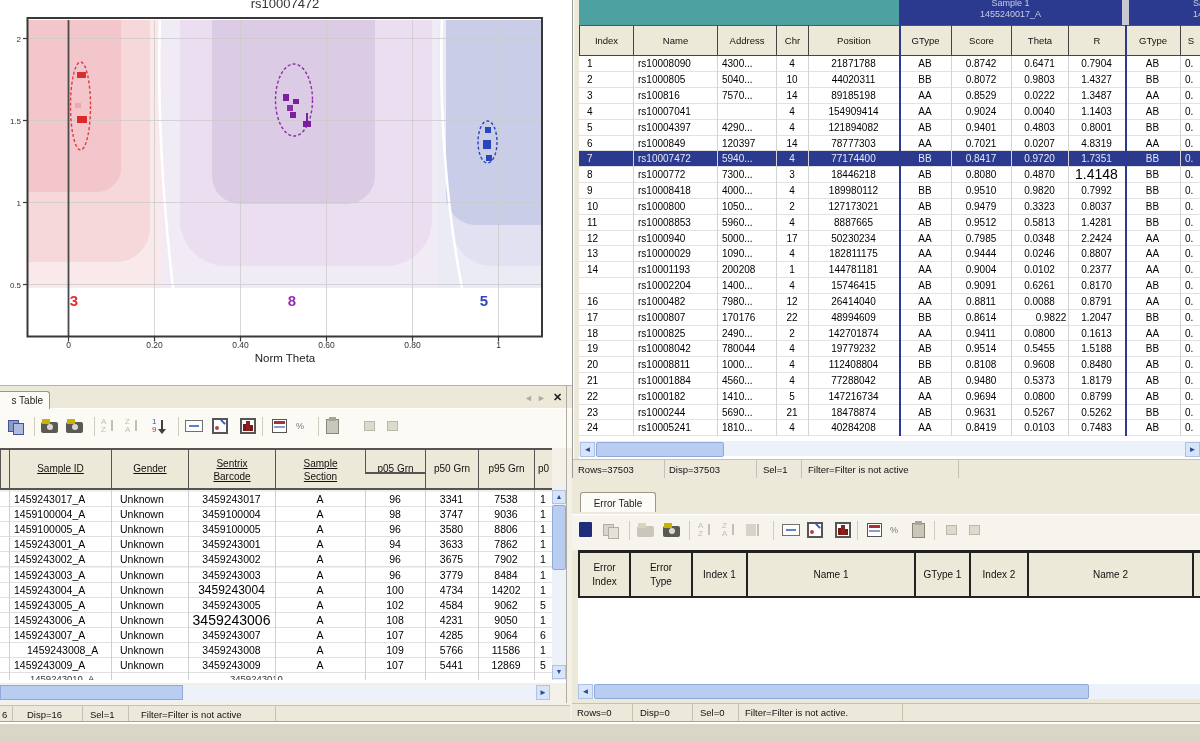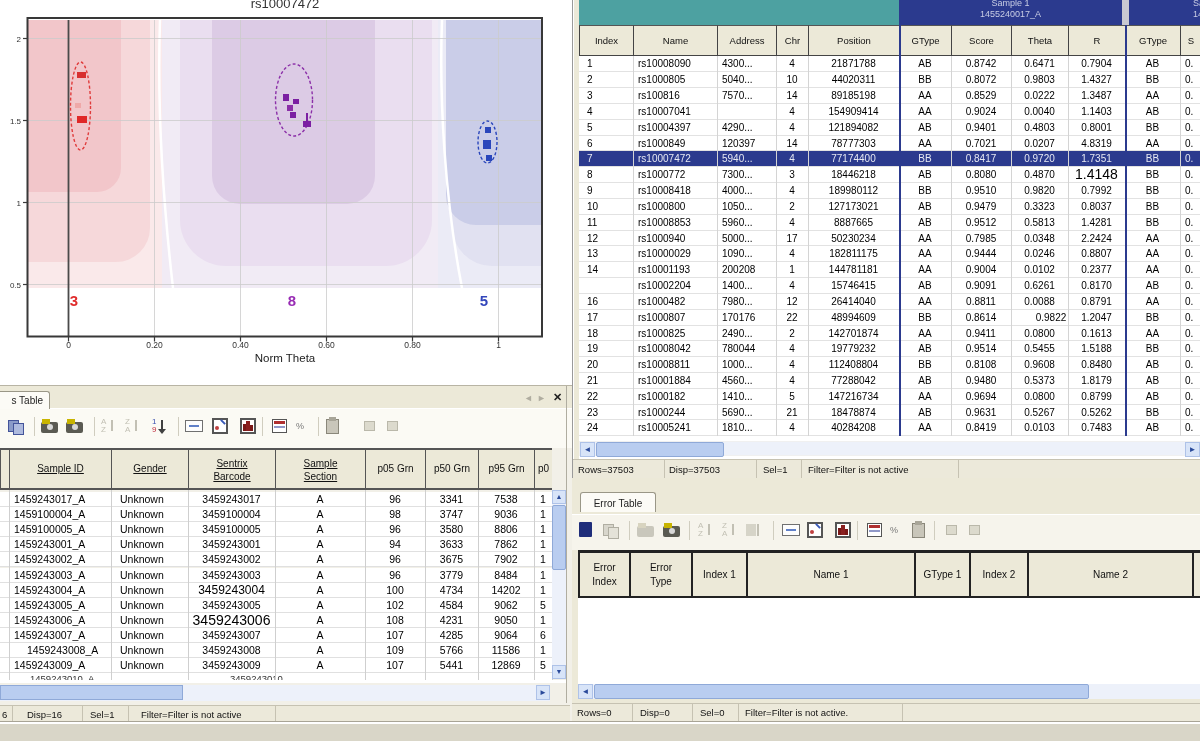--- a/index.html
+++ b/index.html
@@ -459,21 +459,21 @@
     <div class="abs" style="left:94px;top:31px;width:1px;height:19px;background:#d0cdbf;"></div>
     <div class="abs" style="left:178px;top:31px;width:1px;height:19px;background:#d0cdbf;"></div>
     <div class="abs" style="left:262px;top:31px;width:1px;height:19px;background:#d0cdbf;"></div>
     <div class="abs" style="left:318px;top:31px;width:1px;height:19px;background:#d0cdbf;"></div>
     <div class="abs" style="left:0;top:62px;width:552px;height:42px;background:#ece9d8;border-top:2px solid #555;border-bottom:2px solid #555;"></div>
     <div class="cell" style="left:0px;top:62px;width:9px;height:42px;background:#ece9d8;border-left:1px solid #555;border-top:2px solid #555;border-bottom:2px solid #555;color:#111;font-size:10px;text-align:center;line-height:38px;"></div>
     <div class="cell" style="left:9px;top:62px;width:102px;height:42px;background:#ece9d8;border-left:1px solid #555;border-top:2px solid #555;border-bottom:2px solid #555;color:#111;font-size:10px;text-align:center;line-height:38px;"><u>Sample ID</u></div>
     <div class="cell" style="left:111px;top:62px;width:77px;height:42px;background:#ece9d8;border-left:1px solid #555;border-top:2px solid #555;border-bottom:2px solid #555;color:#111;font-size:10px;text-align:center;line-height:38px;"><u>Gender</u></div>
     <div class="cell" style="left:188px;top:62px;width:87px;height:42px;background:#ece9d8;border-left:1px solid #555;border-top:2px solid #555;border-bottom:2px solid #555;color:#111;font-size:10px;text-align:center;line-height:13px;padding-top:7px;"><u>Sentrix</u><br><u>Barcode</u></div>
     <div class="cell" style="left:275px;top:62px;width:90px;height:42px;background:#ece9d8;border-left:1px solid #555;border-top:2px solid #555;border-bottom:2px solid #555;color:#111;font-size:10px;text-align:center;line-height:13px;padding-top:7px;"><u>Sample</u><br><u>Section</u></div>
-    <div class="cell" style="left:365px;top:62px;width:60px;height:42px;background:#ece9d8;border-left:1px solid #555;border-top:2px solid #555;border-bottom:2px solid #555;color:#111;font-size:10px;text-align:center;line-height:38px;">p05 Grn</div>
+    <div class="cell" style="left:365px;top:62px;width:60px;height:26px;background:#ece9d8;border-left:1px solid #555;border-top:2px solid #555;border-bottom:2px solid #555;color:#111;font-size:10px;text-align:center;line-height:38px;">p05 Grn</div>
     <div class="cell" style="left:425px;top:62px;width:53px;height:42px;background:#ece9d8;border-left:1px solid #555;border-top:2px solid #555;border-bottom:2px solid #555;color:#111;font-size:10px;text-align:center;line-height:38px;">p50 Grn</div>
     <div class="cell" style="left:478px;top:62px;width:56px;height:42px;background:#ece9d8;border-left:1px solid #555;border-top:2px solid #555;border-bottom:2px solid #555;color:#111;font-size:10px;text-align:center;line-height:38px;">p95 Grn</div>
     <div class="cell" style="left:534px;top:62px;width:18px;height:42px;background:#ece9d8;border-left:1px solid #555;border-top:2px solid #555;border-bottom:2px solid #555;color:#111;font-size:10px;text-align:center;line-height:38px;">p0</div>
     <div class="abs" style="left:0;top:106.00px;width:552px;height:15.10px;background:#fff;border-bottom:1px solid #e0e0e0;"></div>
     <div class="cell" style="left:9px;top:106.00px;width:102px;height:15.10px;color:#000;font-size:10.5px;text-align:left;line-height:15.10px;padding-left:5px;">1459243017_A</div>
     <div class="cell" style="left:111px;top:106.00px;width:77px;height:15.10px;color:#000;font-size:10.5px;text-align:left;line-height:15.10px;padding-left:9px;">Unknown</div>
     <div class="cell" style="left:188px;top:106.00px;width:87px;height:15.10px;color:#000;font-size:10.5px;text-align:center;line-height:15.10px;">3459243017</div>
     <div class="cell" style="left:275px;top:106.00px;width:90px;height:15.10px;color:#000;font-size:10.5px;text-align:center;line-height:15.10px;">A</div>
     <div class="cell" style="left:365px;top:106.00px;width:60px;height:15.10px;color:#000;font-size:10.5px;text-align:center;line-height:15.10px;">96</div>
     <div class="cell" style="left:425px;top:106.00px;width:53px;height:15.10px;color:#000;font-size:10.5px;text-align:center;line-height:15.10px;">3341</div>

